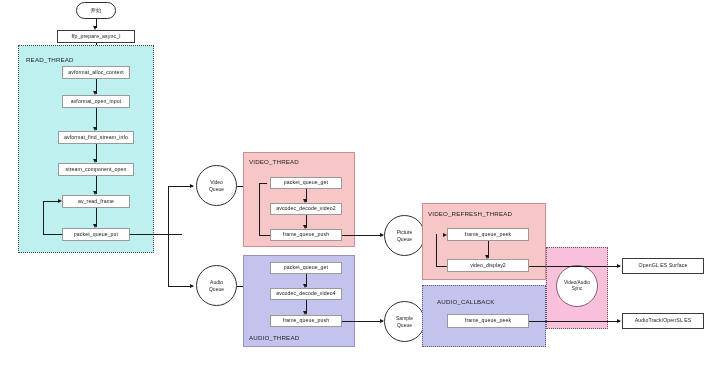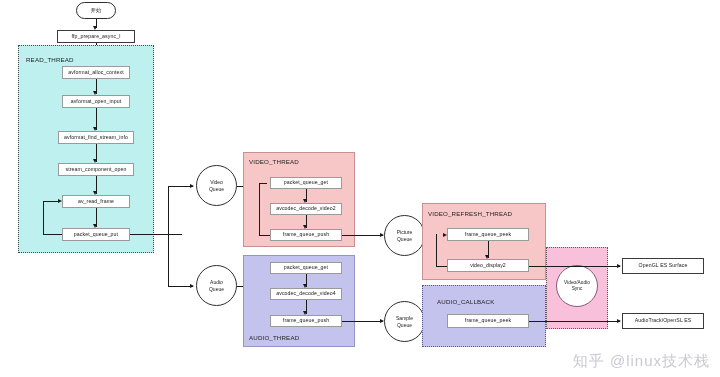--- a/index.html
+++ b/index.html
@@ -318,15 +318,14 @@
   <div class="node strong" style="left:622px; top:258px; width:82px; height:16px;">
     <span>OpenGL ES Surface</span>
   </div>
 
   <div class="edge h" style="left:608px; top:321px; width:12px;"></div>
   <div class="arrow right" style="left:617px; top:318.5px;"></div>
   <div class="node strong" style="left:622px; top:313px; width:82px; height:16px;">
     <span>AudioTrack/OpenSL ES</span>
   </div>
 
-  <div class="watermark">知乎 @linux技术栈</div>
 
 </div>
 
 </body></html>

